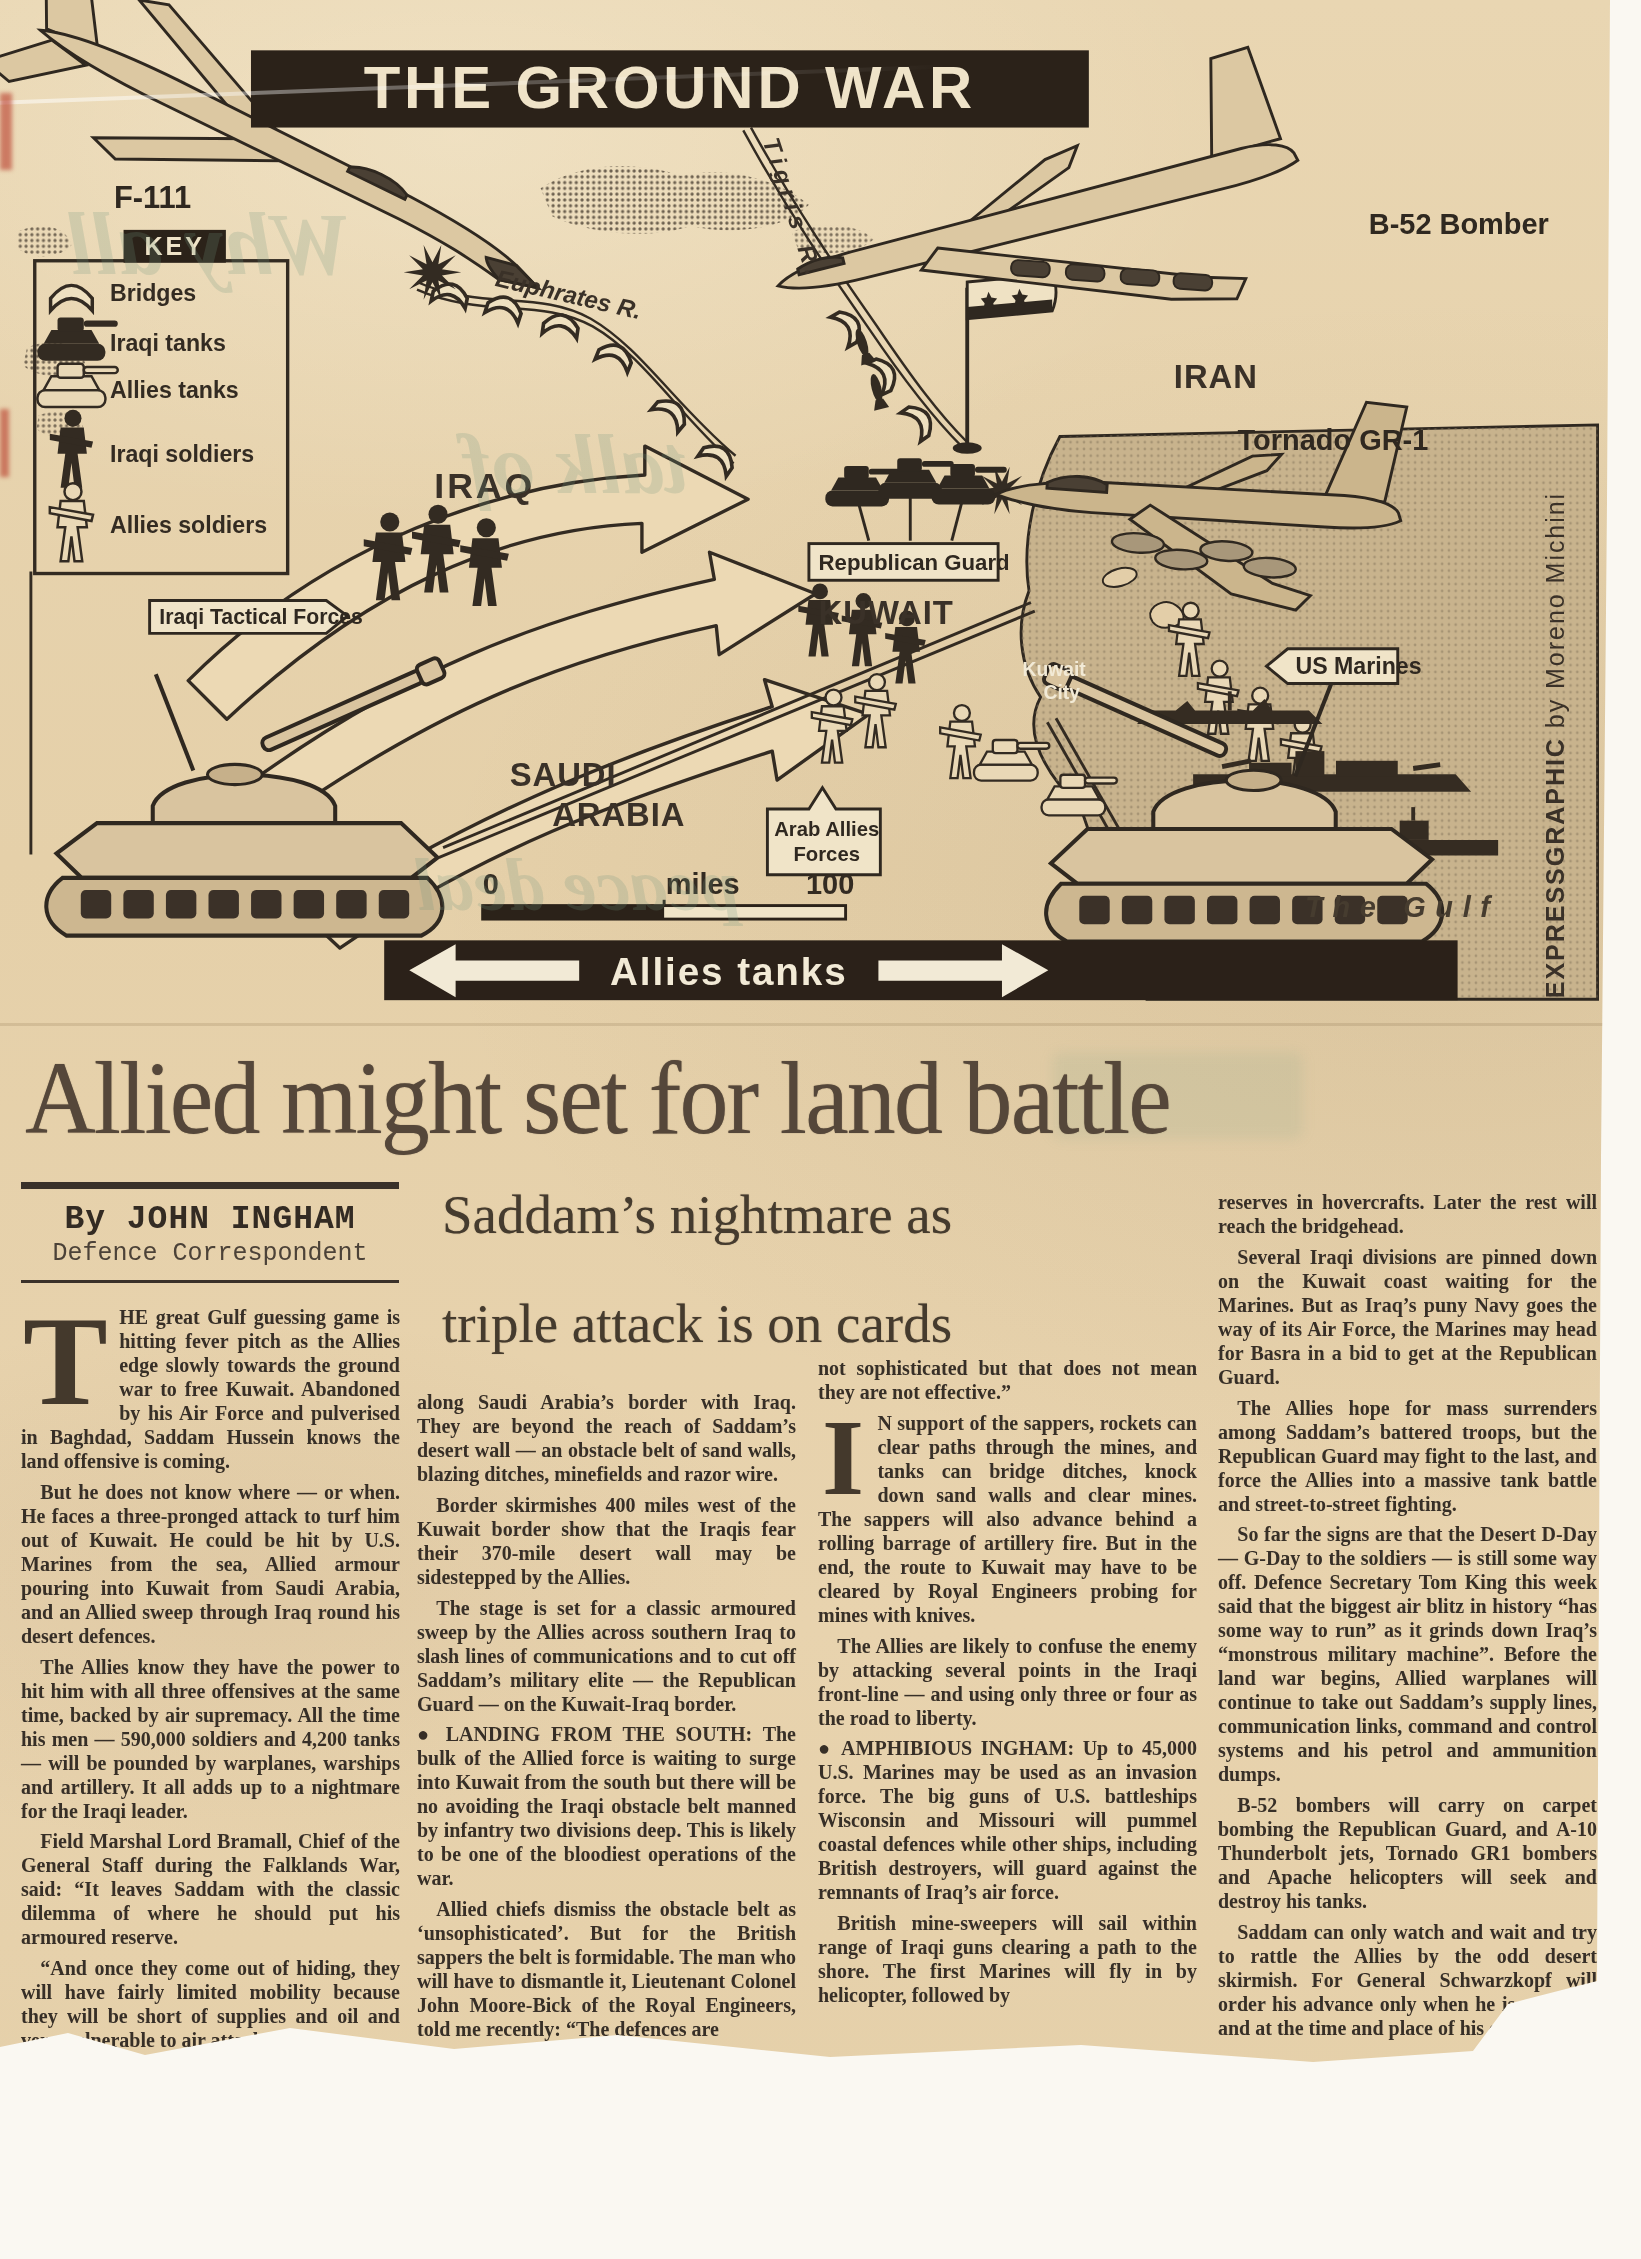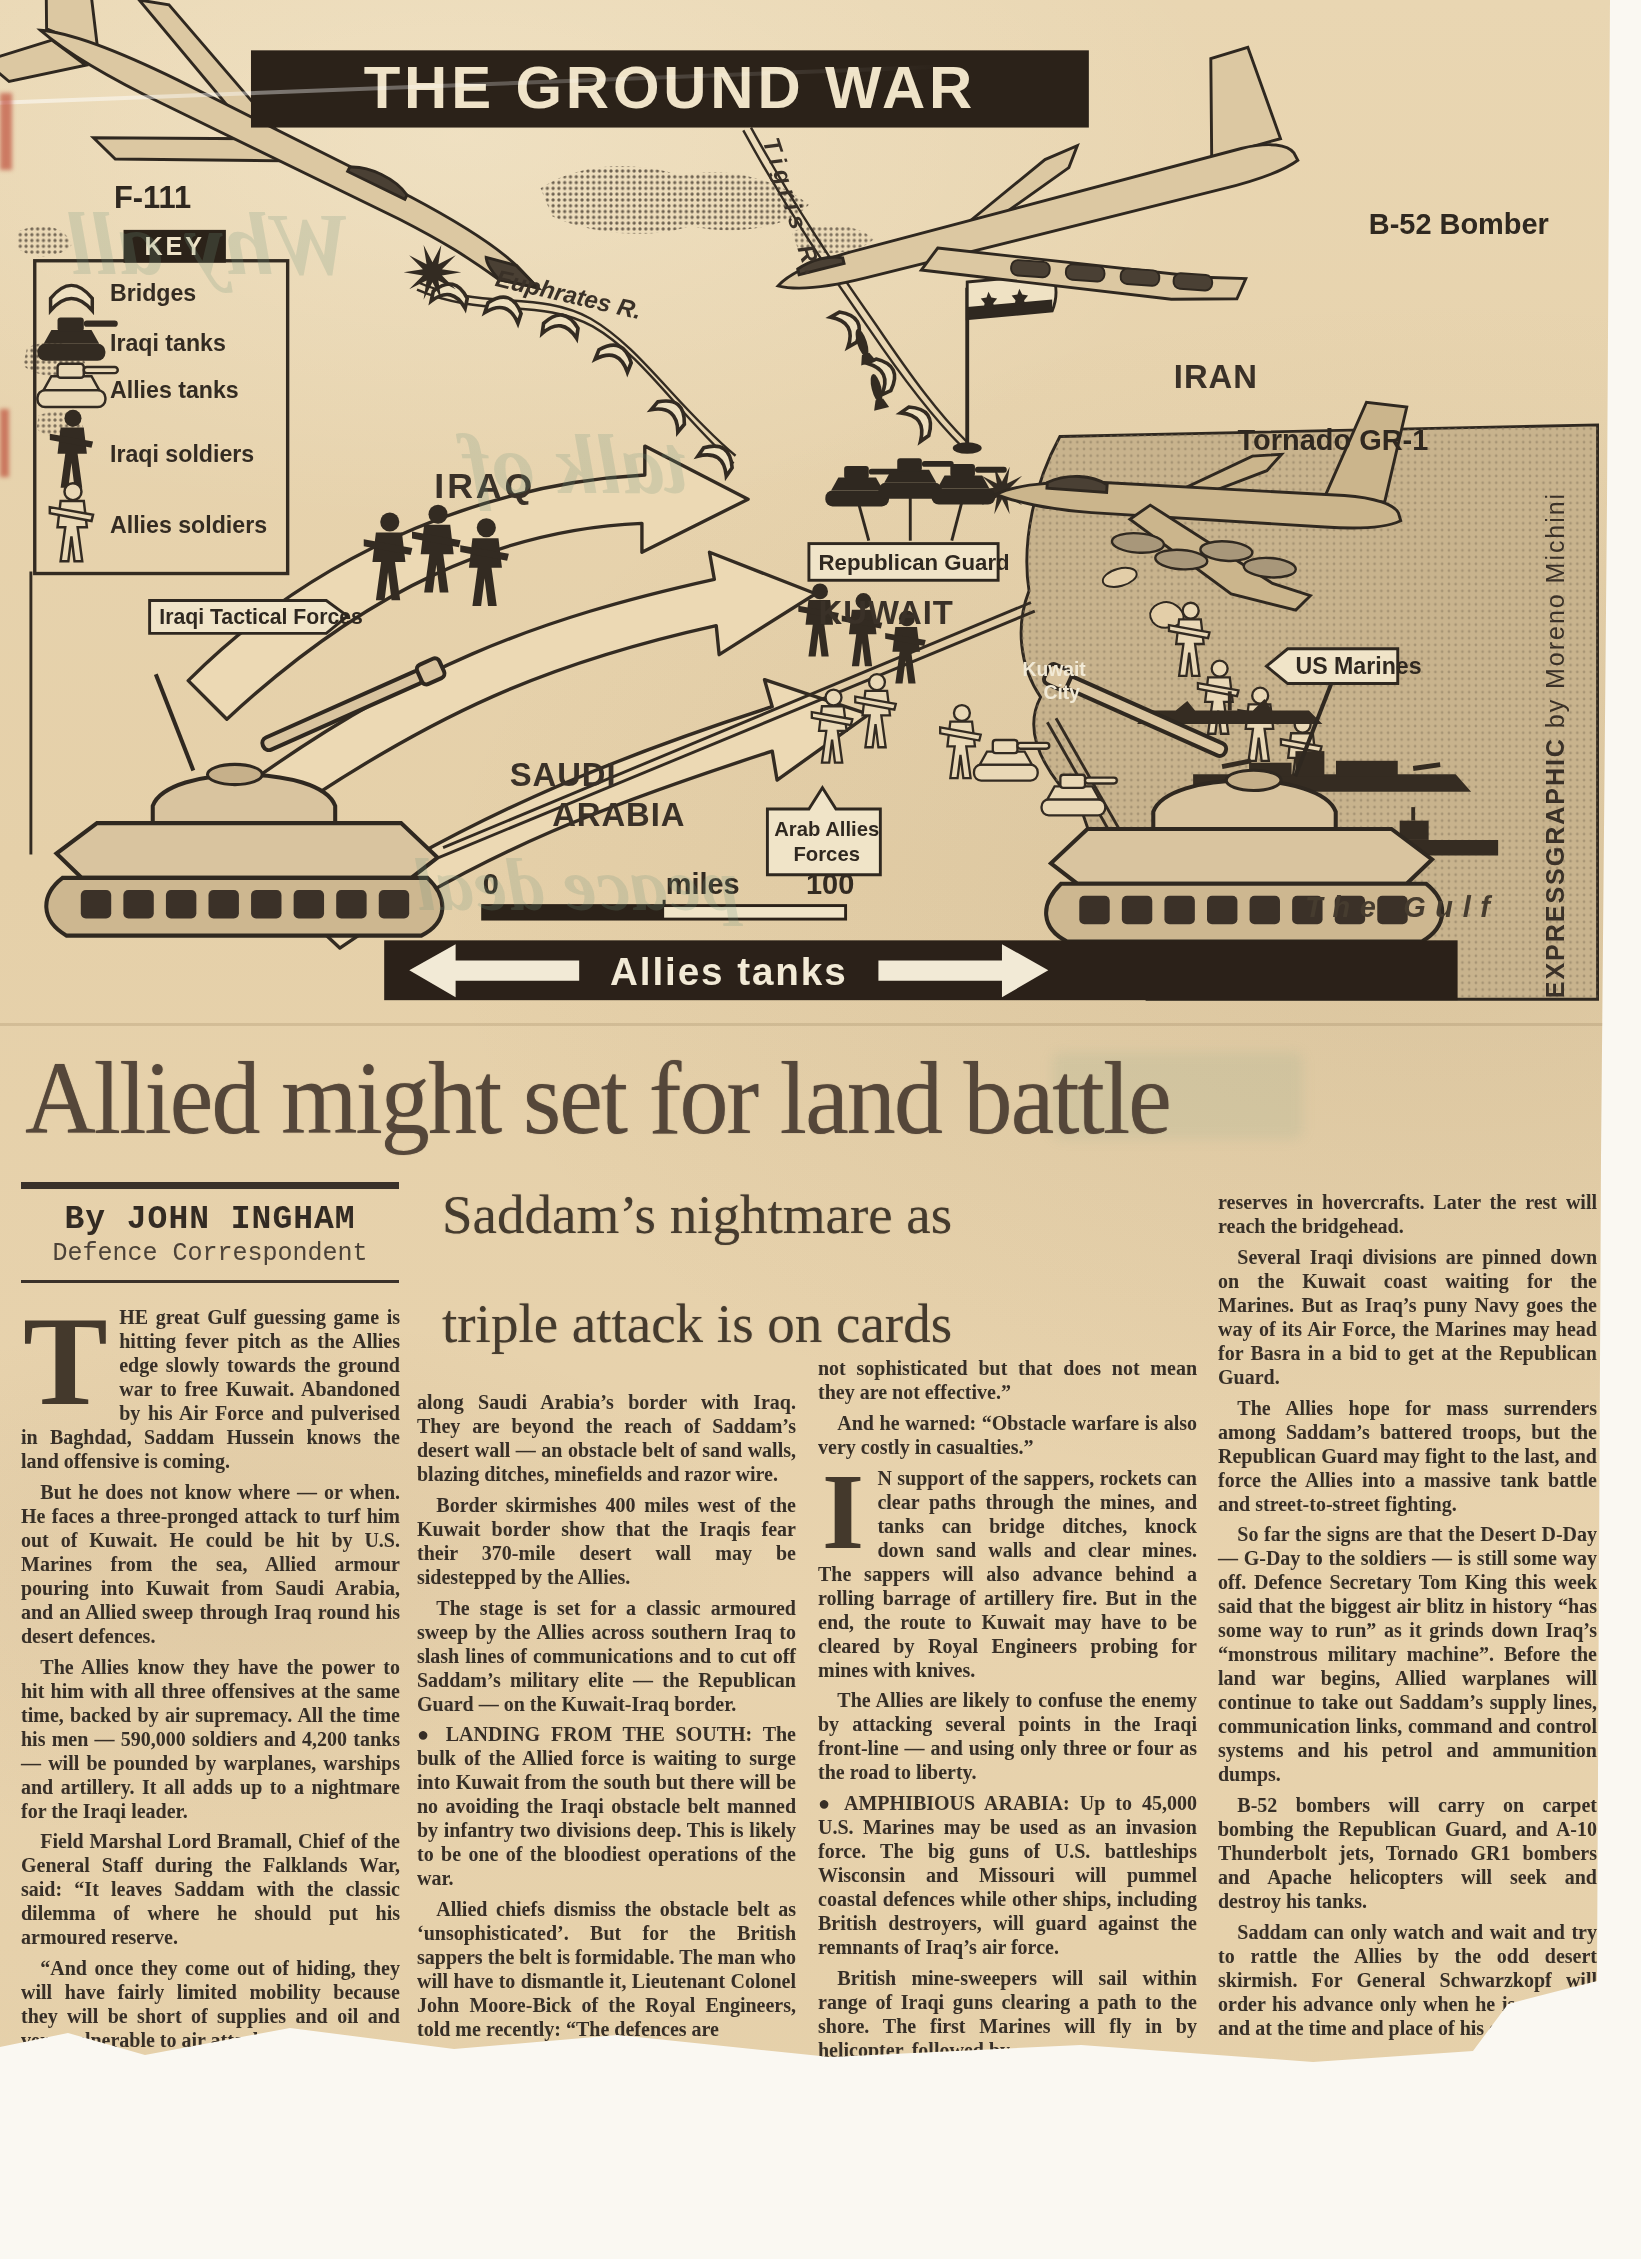--- a/index.html
+++ b/index.html
@@ -395,24 +395,23 @@
     </div>
   <div id="col2" class="col">
       <p>along Saudi Arabia’s border with Iraq. They are beyond the reach of Saddam’s desert wall — an obstacle belt of sand walls, blazing ditches, minefields and razor wire.</p>
       <p>Border skirmishes 400 miles west of the Kuwait border show that the Iraqis fear their 370-mile desert wall may be sidestepped by the Allies.</p>
       <p>The stage is set for a classic armoured sweep by the Allies across southern Iraq to slash lines of communications and to cut off Saddam’s military elite — the Republican Guard — on the Kuwait-Iraq border.</p>
       <p class="bullet"><span>● LANDING FROM THE SOUTH: </span>The bulk of the Allied force is waiting to surge into Kuwait from the south but there will be no avoiding the Iraqi obstacle belt manned by infantry two divisions deep. This is likely to be one of the bloodiest operations of the war.</p>
       <p>Allied chiefs dismiss the obstacle belt as ‘unsophisticated’. But for the British sappers the belt is formidable. The man who will have to dismantle it, Lieutenant Colonel John Moore-Bick of the Royal Engineers, told me recently: “The defences are</p>
     </div>
   <div id="col3" class="col">
       <p>not sophisticated but that does not mean they are not effective.”</p>
-      <p>And he warned: “Obstacle warfare is also very costly in casualties.”</p>
       <p style="text-indent: 0px;"><span class="dropcap dc-i">I</span>N support of the sappers, rockets can clear paths through the mines, and tanks can bridge ditches, knock down sand walls and clear mines. The sappers will also advance behind a rolling barrage of artillery fire. But in the end, the route to Kuwait may have to be cleared by Royal Engineers probing for mines with knives.</p>
       <p>The Allies are likely to confuse the enemy by attacking several points in the Iraqi front-line — and using only three or four as the road to liberty.</p>
-      <p class="bullet"><span>● AMPHIBIOUS ARABIA: </span>Up to 45,000 U.S. Marines may be used as an invasion force. The big guns of U.S. battleships Wisconsin and Missouri will pummel coastal defences while other ships, including British destroyers, will guard against the remnants of Iraq’s air force.</p>
+      <p class="bullet"><span>● AMPHIBIOUS INGHAM: </span>Up to 45,000 U.S. Marines may be used as an invasion force. The big guns of U.S. battleships Wisconsin and Missouri will pummel coastal defences while other ships, including British destroyers, will guard against the remnants of Iraq’s air force.</p>
       <p>British mine-sweepers will sail within range of Iraqi guns clearing a path to the shore. The first Marines will fly in by helicopter, followed by</p>
     </div>
   <div id="col4" class="col">
       <p>reserves in hovercrafts. Later the rest will reach the bridgehead.</p>
       <p>Several Iraqi divisions are pinned down on the Kuwait coast waiting for the Marines. But as Iraq’s puny Navy goes the way of its Air Force, the Marines may head for Basra in a bid to get at the Republican Guard.</p>
       <p>The Allies hope for mass surrenders among Saddam’s battered troops, but the Republican Guard may fight to the last, and force the Allies into a massive tank battle and street-to-street fighting.</p>
       <p>So far the signs are that the Desert D-Day — G-Day to the soldiers — is still some way off. Defence Secretary Tom King this week said that the biggest air blitz in history “has some way to run” as it grinds down Iraq’s “monstrous military machine”. Before the land war begins, Allied warplanes will continue to take out Saddam’s supply lines, communication links, command and control systems and his petrol and ammunition dumps.</p>
       <p>B-52 bombers will carry on carpet bombing the Republican Guard, and A-10 Thunderbolt jets, Tornado GR1 bombers and Apache helicopters will seek and destroy his tanks.</p>
       <p>Saddam can only watch and wait and try to rattle the Allies by the odd desert skirmish. For General Schwarzkopf will order his advance only when he is ready — and at the time and place of his choosing.</p>
     </div>

